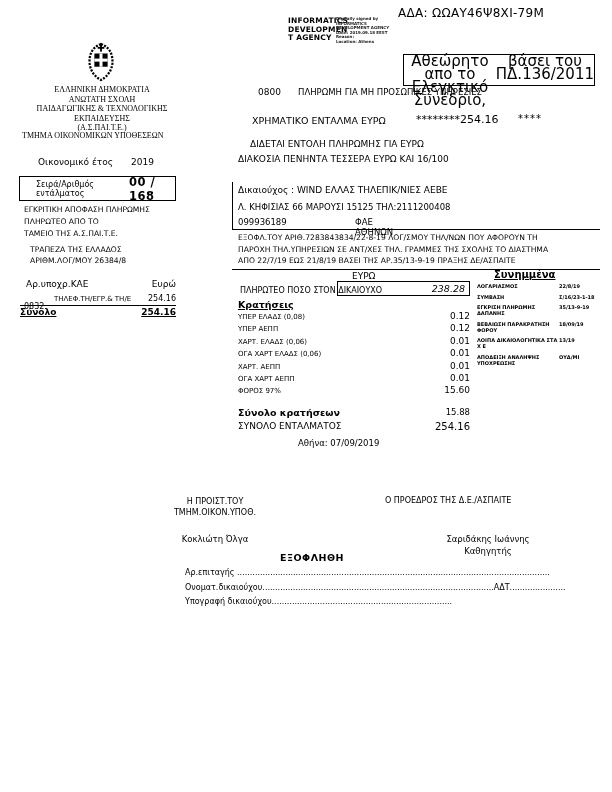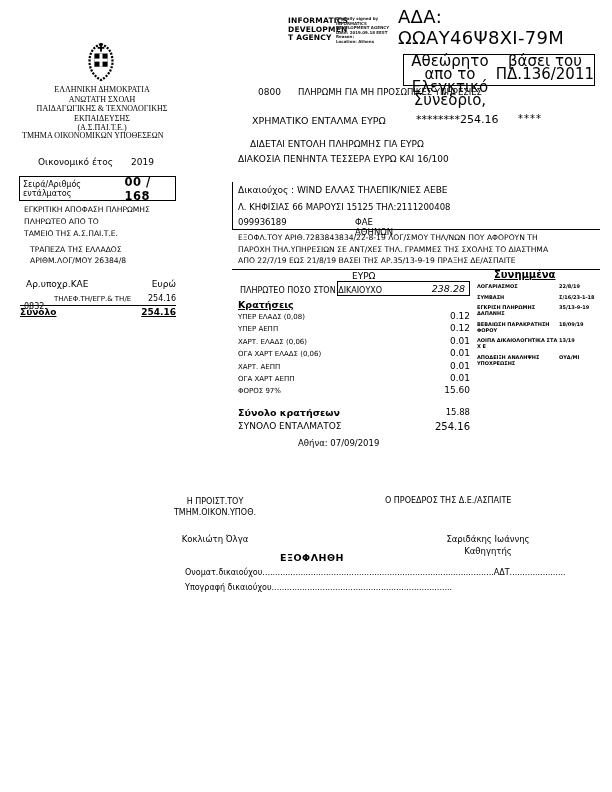--- a/index.html
+++ b/index.html
@@ -9,31 +9,31 @@
     font-family:"DejaVu Sans", sans-serif;
     overflow:hidden;
   }
   .abs { position:absolute; }
   .hline { position:absolute; height:1px; background:#000; }
   .vline { position:absolute; width:1px; background:#000; }
   .serif { font-family:"Liberation Serif", serif; }
   .center { text-align:center; }
   .pre { white-space:pre-line; }
 
-  .ada { left:398px; top:6px; width:180px; font-size:18px; letter-spacing:0.3px; }
+  .ada { left:398px; top:6px; width:180px; font-size:12px; letter-spacing:0.3px; }
   .ida-agency { left:288px; top:17px; width:52px; font-size:7.5px; font-weight:bold; line-height:8.5px; letter-spacing:0.2px; }
   .ida-details { left:336px; top:17px; width:100px; font-size:4px; line-height:4.6px; font-weight:bold; color:#222; }
   .audit-box { left:403px; top:54px; width:190px; height:30px; border:1px solid #000;
                display:flex; justify-content:center; font-size:15px; line-height:13px; }
   .emblem { left:84px; top:41px; }
   .issuer { left:20px; top:85px; width:164px; font-size:8px; line-height:9.6px; }
   .dept { left:22px; top:131px; font-size:8px; }
   .fiscal { left:38px; top:157px; width:116px; display:flex; justify-content:space-between; font-size:9px; }
   .series-box { left:19px; top:176px; width:157px; height:25px; border:1px solid #000;
-                display:flex; align-items:center; padding-left:3px; box-sizing:border-box; }
+                display:flex; align-items:center; padding-left:16px; box-sizing:border-box; }
   .series-box .lbl { font-size:8px; }
   .series-box .val { font-size:11.5px; font-weight:bold; margin-left:4px; letter-spacing:0.5px; }
 
   .code0800 { left:238px; top:87px; font-size:9px;padding-left:20px; }
   .ptype { left:298px; top:87px; font-size:8.5px; }
   .warrant { left:252px; top:115px; font-size:9.5px; }
   .warrant-amt { left:416px; top:113px; font-size:11px; }
   .warrant-stars { left:518px; top:113px; font-size:10px; letter-spacing:1px; }
   .order-line { left:250px; top:139px; font-size:9px; }
   .amount-words { left:238px; top:154px; font-size:9px; }
@@ -260,17 +260,18 @@
 
   <div class="abs sig-left-title center pre">Η ΠΡΟΙΣΤ.ΤΟΥ
 ΤΜΗΜ.ΟΙΚΟΝ.ΥΠΟΘ.</div>
   <div class="abs sig-right-title">Ο ΠΡΟΕΔΡΟΣ ΤΗΣ Δ.Ε./ΑΣΠΑΙΤΕ</div>
   <div class="abs sig-left-name center">Κοκλιώτη  Όλγα</div>
   <div class="abs sig-right-name center pre">Σαριδάκης Ιωάννης
 Καθηγητής</div>
 
   <div class="abs paid-title center">ΕΞΟΦΛΗΘΗ</div>
   <div class="abs settle">
+    <div>Αρ.επιταγής ...........................................................................................................................</div>
     <div>Ονοματ.δικαιούχου...........................................................................................ΑΔΤ......................</div>
     <div>Υπογραφή δικαιούχου.......................................................................</div>
   </div>
 
 </div>
 
 </body></html>

